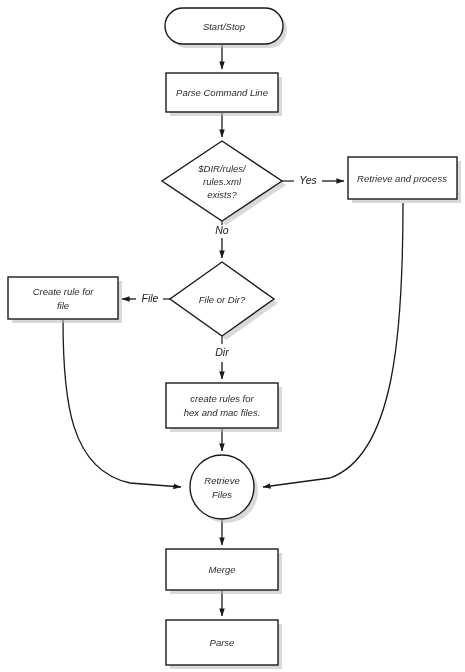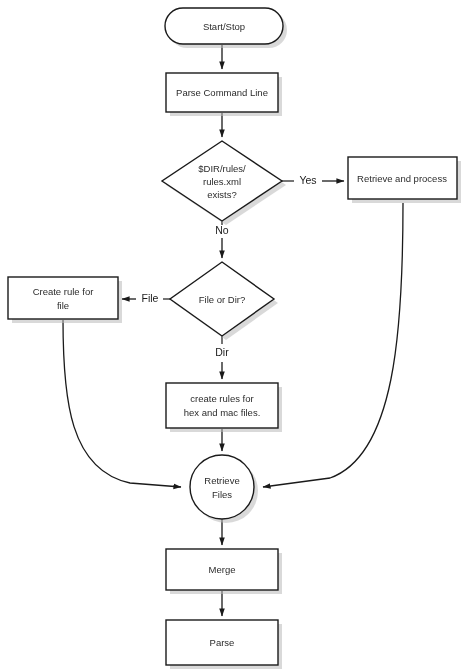--- a/index.html
+++ b/index.html
@@ -10,20 +10,21 @@
   body {
     width: 465px;
     height: 672px;
     font-family: "Liberation Sans", sans-serif;
     overflow: hidden;
   }
   #flowchart-root {
     position: relative;
     width: 465px;
     height: 672px;
+    font-style: italic;
   }
   svg.flow {
     display: block;
     width: 465px;
     height: 672px;
   }
   .node-shape {
     fill: #ffffff;
     stroke: #1a1a1a;
     stroke-width: 1.4;

